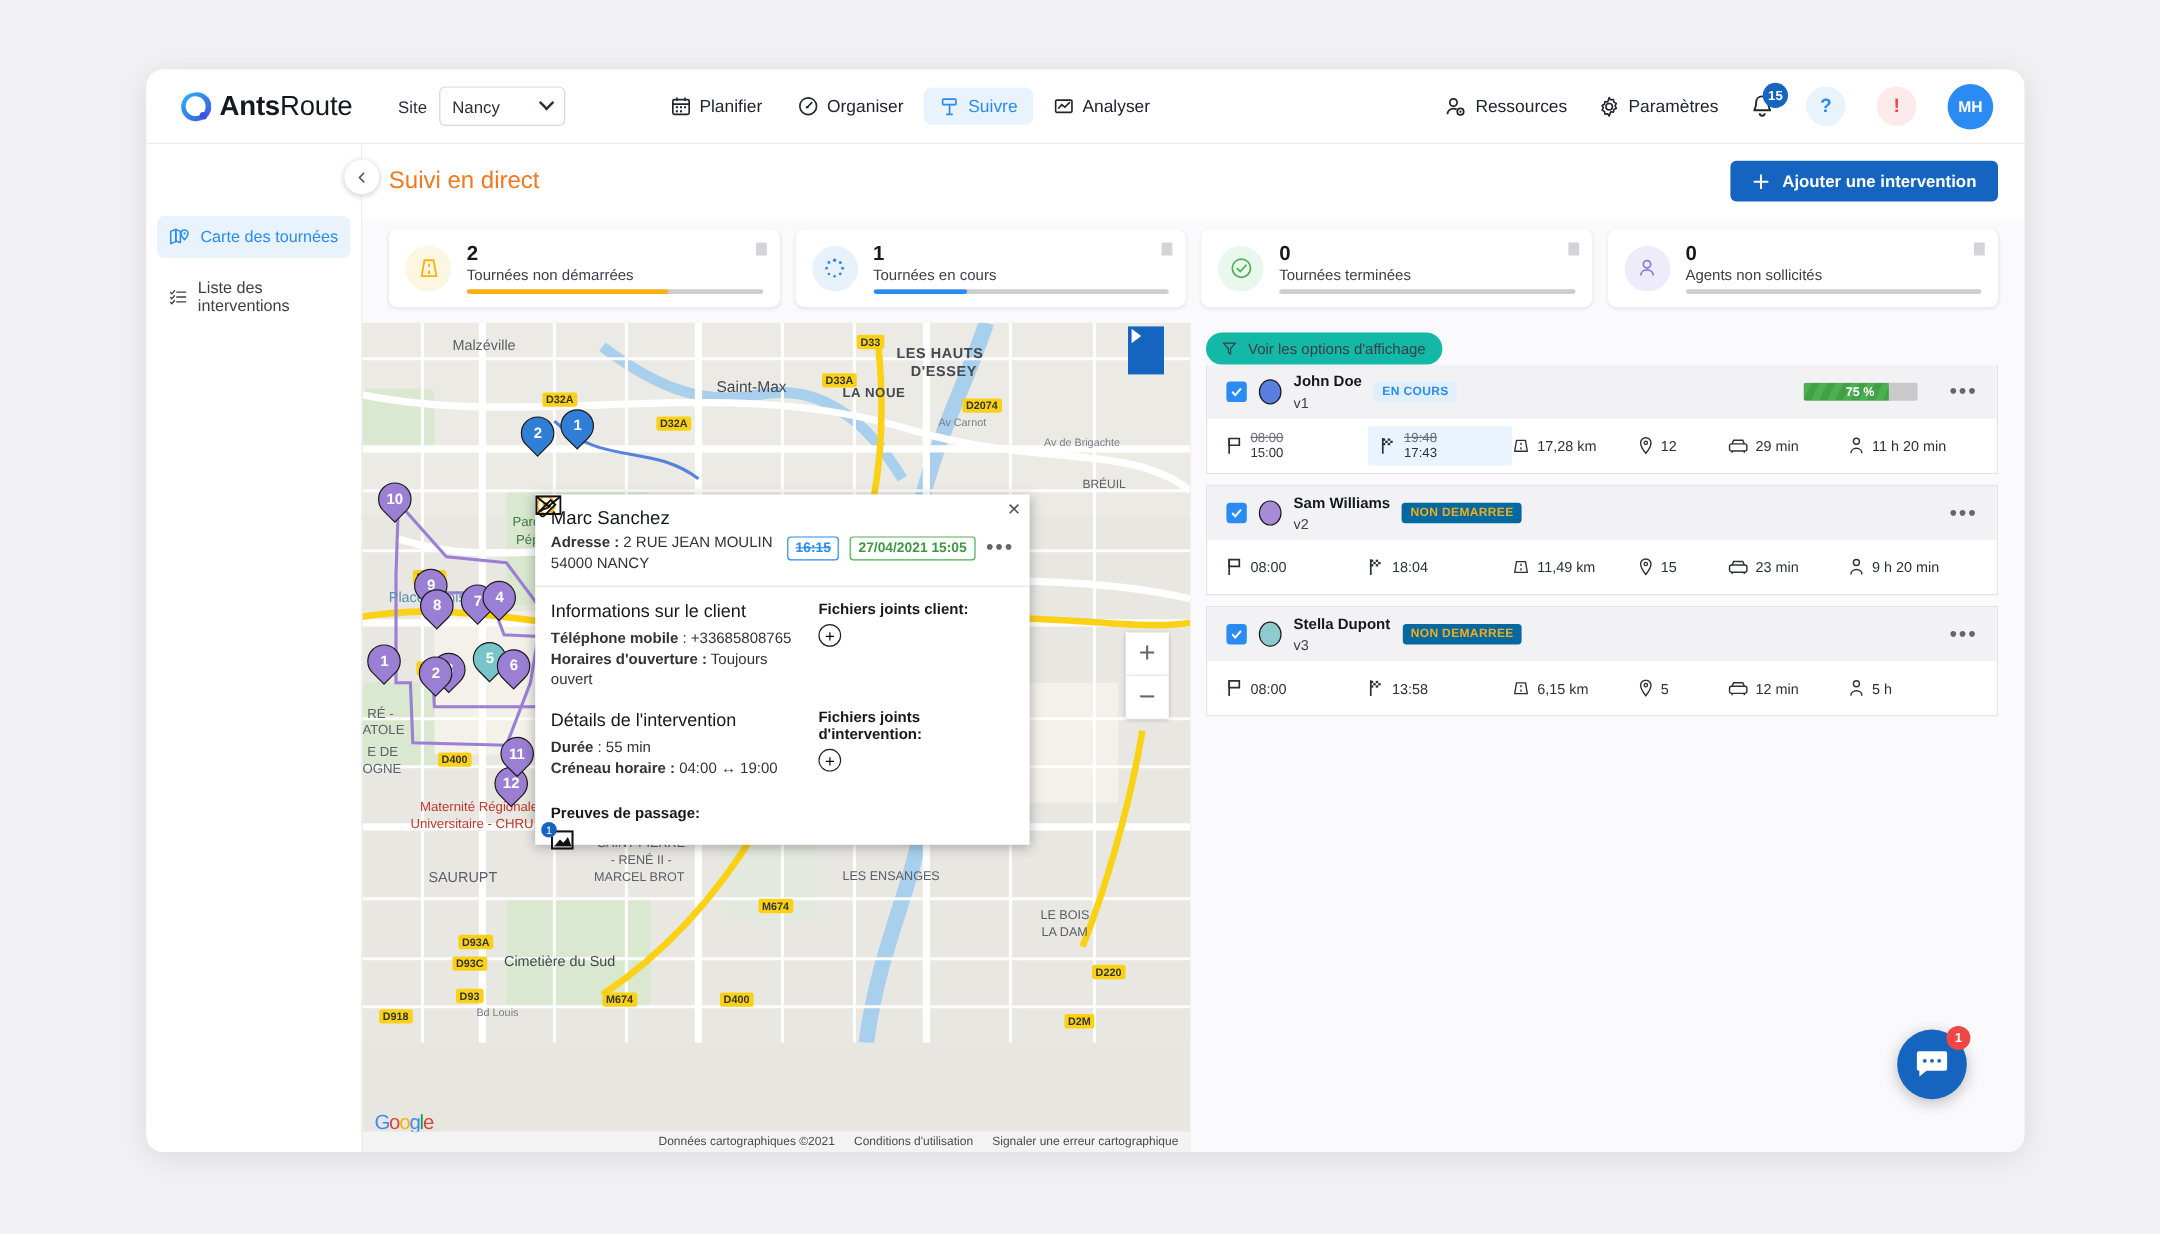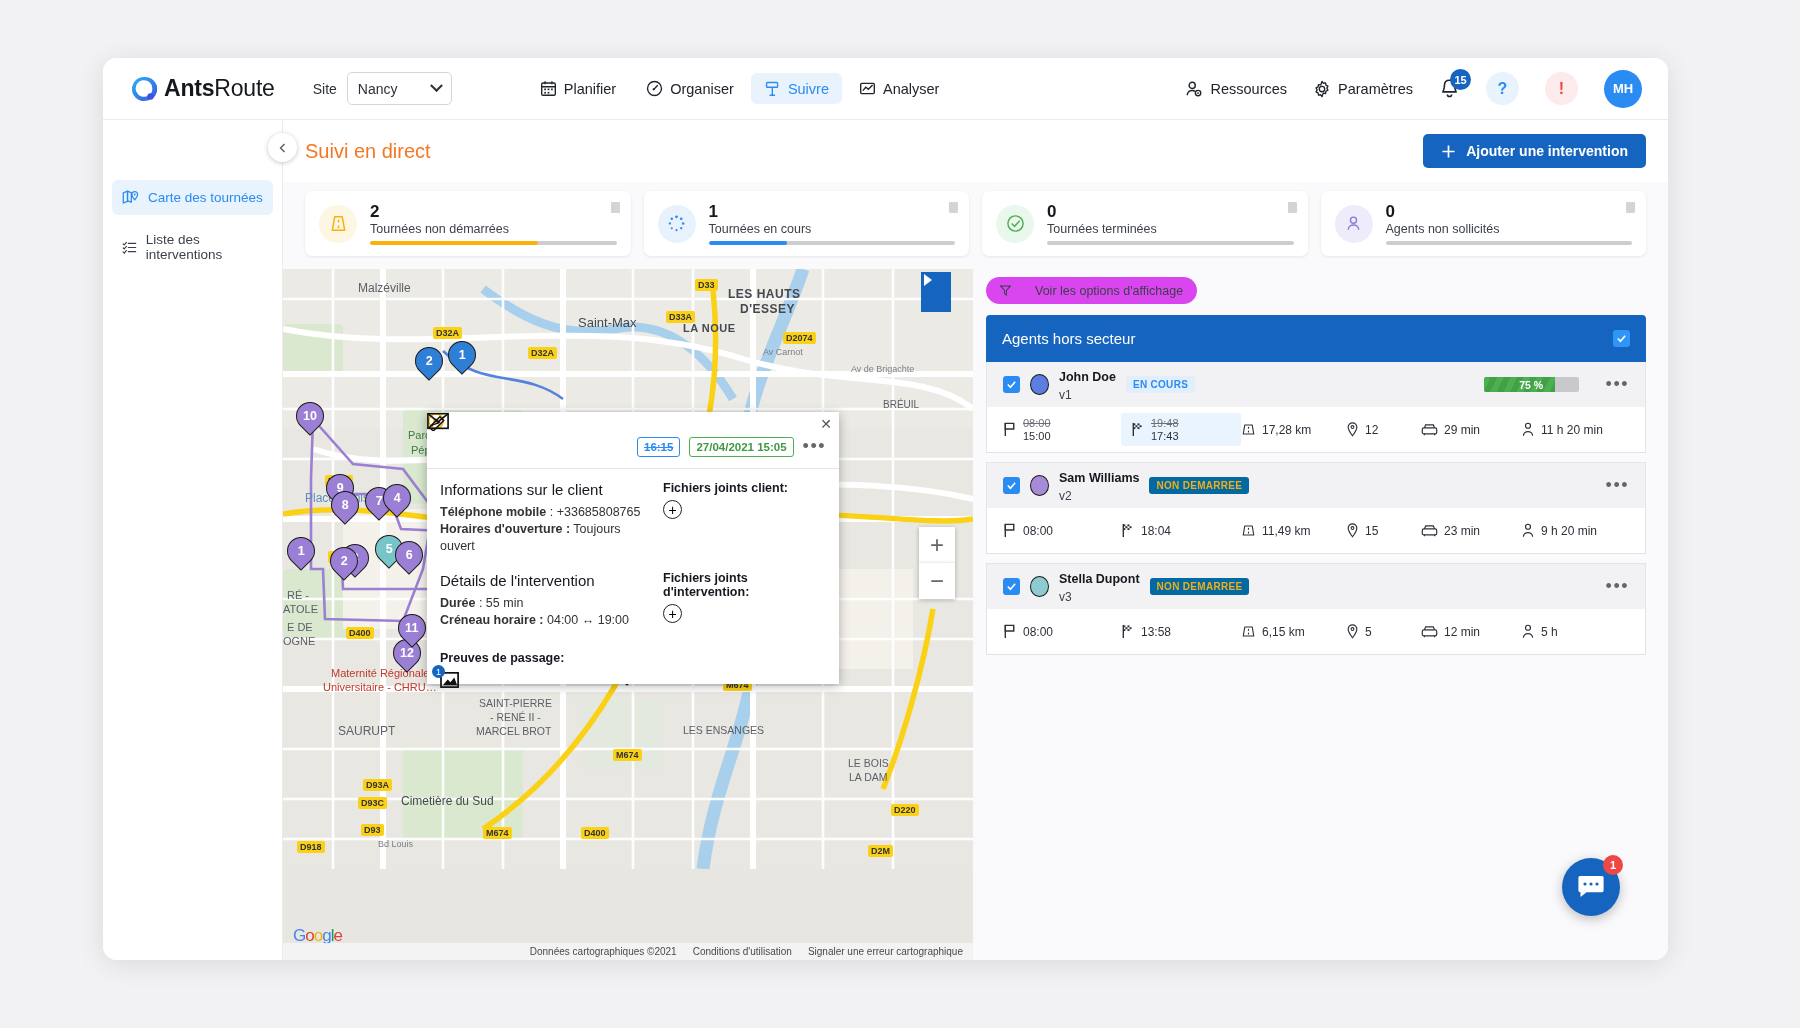--- a/index.html
+++ b/index.html
@@ -4,21 +4,21 @@
 <style>
   * { box-sizing: border-box; margin: 0; padding: 0; }
   html, body {
     width: 1800px; height: 1028px;
     background: #f2f2f4;
     font-family: "Liberation Sans", sans-serif;
     overflow: hidden;
   }
   .app {
     position: absolute;
-    left: 103px; top: 58px;
+    left: 122px; top: 58px;
     width: 1565px; height: 902px;
     background: #ffffff;
     border-radius: 14px;
     box-shadow: 0 4px 28px rgba(0,0,0,0.10);
     overflow: hidden;
   }
 
   
   .hdr {
     height: 62px; width: 100%;
@@ -166,22 +166,22 @@
   .sec-h { font-size: 15px; color: #15181f; margin-bottom: 6px; }
   .kv { font-size: 12.5px; color: #333; line-height: 1.36; }
   .kv b { font-weight: 700; }
   .plus { width: 19px; height: 19px; border: 1.6px solid #222; border-radius: 50%;
           display: flex; align-items: center; justify-content: center; font-size: 14px; margin-top: 5px; }
   .lbl-r { font-size: 12.5px; font-weight: 700; color: #15181f; }
 
   
   .rpanel { flex: 1; display: flex; flex-direction: column; padding-left: 13px; padding-top: 8px; }
   .disp-opts {
-    background: #d946ef; border-radius: 15px; height: 27px;
-    display: inline-flex; align-items: center; gap: 24px;
+    background: #14b8a6; border-radius: 15px; height: 27px;
+    display: inline-flex; align-items: center; gap: 10px;
     padding: 0 14px; font-size: 12.5px; color: #3a3f49; align-self: flex-start;
   }
   .grp-hdr {
     margin-top: 11px; background: #1565c0; color: #fff;
     height: 47px; border-radius: 4px 4px 0 0;
     display: flex; align-items: center; padding: 0 16px; font-size: 15px;
   }
   .chk { width: 17px; height: 17px; border-radius: 3px; background: #2a8bf2;
          display: flex; align-items: center; justify-content: center; flex-shrink: 0; }
   .chk.on-blue { background: #2f95f6; }
@@ -656,20 +656,27 @@
 
           <div class="map-ftr">
             <span>Données cartographiques ©2021</span>
             <span>Conditions d'utilisation</span>
             <span>Signaler une erreur cartographique</span>
           </div>
 
           <div class="popup">
             <div class="pop-close">✕</div>
             <div class="pop-head">
+              <div>
+                <div class="pop-name">Marc Sanchez</div>
+                <div class="pop-addr">
+                  <b>Adresse :</b><span> 2 RUE JEAN MOULIN</span><br>
+                  <span>54000 NANCY</span>
+                </div>
+              </div>
               <div class="pop-actions">
                 <svg width="18" height="18" viewBox="0 0 20 20">
                   <circle cx="10" cy="10" r="8" fill="none" stroke="#fbb108" stroke-width="1.8"></circle>
                   <circle cx="10" cy="10" r="3" fill="#fbb108"></circle>
                 </svg>
                 <svg width="22" height="18" viewBox="0 0 24 18">
                   <rect x="1" y="1" width="22" height="16" fill="none" stroke="#111" stroke-width="1.8"></rect>
                   <polyline points="1,1 12,10 23,1" fill="none" stroke="#111" stroke-width="1.8"></polyline>
                 </svg>
                 <span class="tag t1">16:15</span>
@@ -721,28 +728,20 @@
         </div>
 
         <div class="rpanel">
           <div class="disp-opts">
             <svg width="11" height="11" viewBox="0 0 12 12">
               <polygon points="0.5,1 11.5,1 7,6 7,11 5,9.5 5,6" fill="none" stroke="#3a3f49" stroke-width="1.1"></polygon>
             </svg>
             <span>Voir les options d'affichage</span>
           </div>
 
-          <div class="grp-hdr">
-            <span>Agents hors secteur</span>
-            <span style="margin-left:auto" class="chk on-blue">
-              <svg width="11" height="11" viewBox="0 0 12 12">
-                  <polyline points="2,6 4.8,9 10,3" fill="none" stroke="#fff" stroke-width="1.8"></polyline>
-                </svg>
-            </span>
-          </div>
 
           <div class="agent">
             <div class="ag-top">
               <span class="chk">
                 <svg width="11" height="11" viewBox="0 0 12 12">
                     <polyline points="2,6 4.8,9 10,3" fill="none" stroke="#fff" stroke-width="1.8"></polyline>
                   </svg>
               </span>
               <span class="ag-dot" style="background:#5b7fe0"></span>
               <span>

